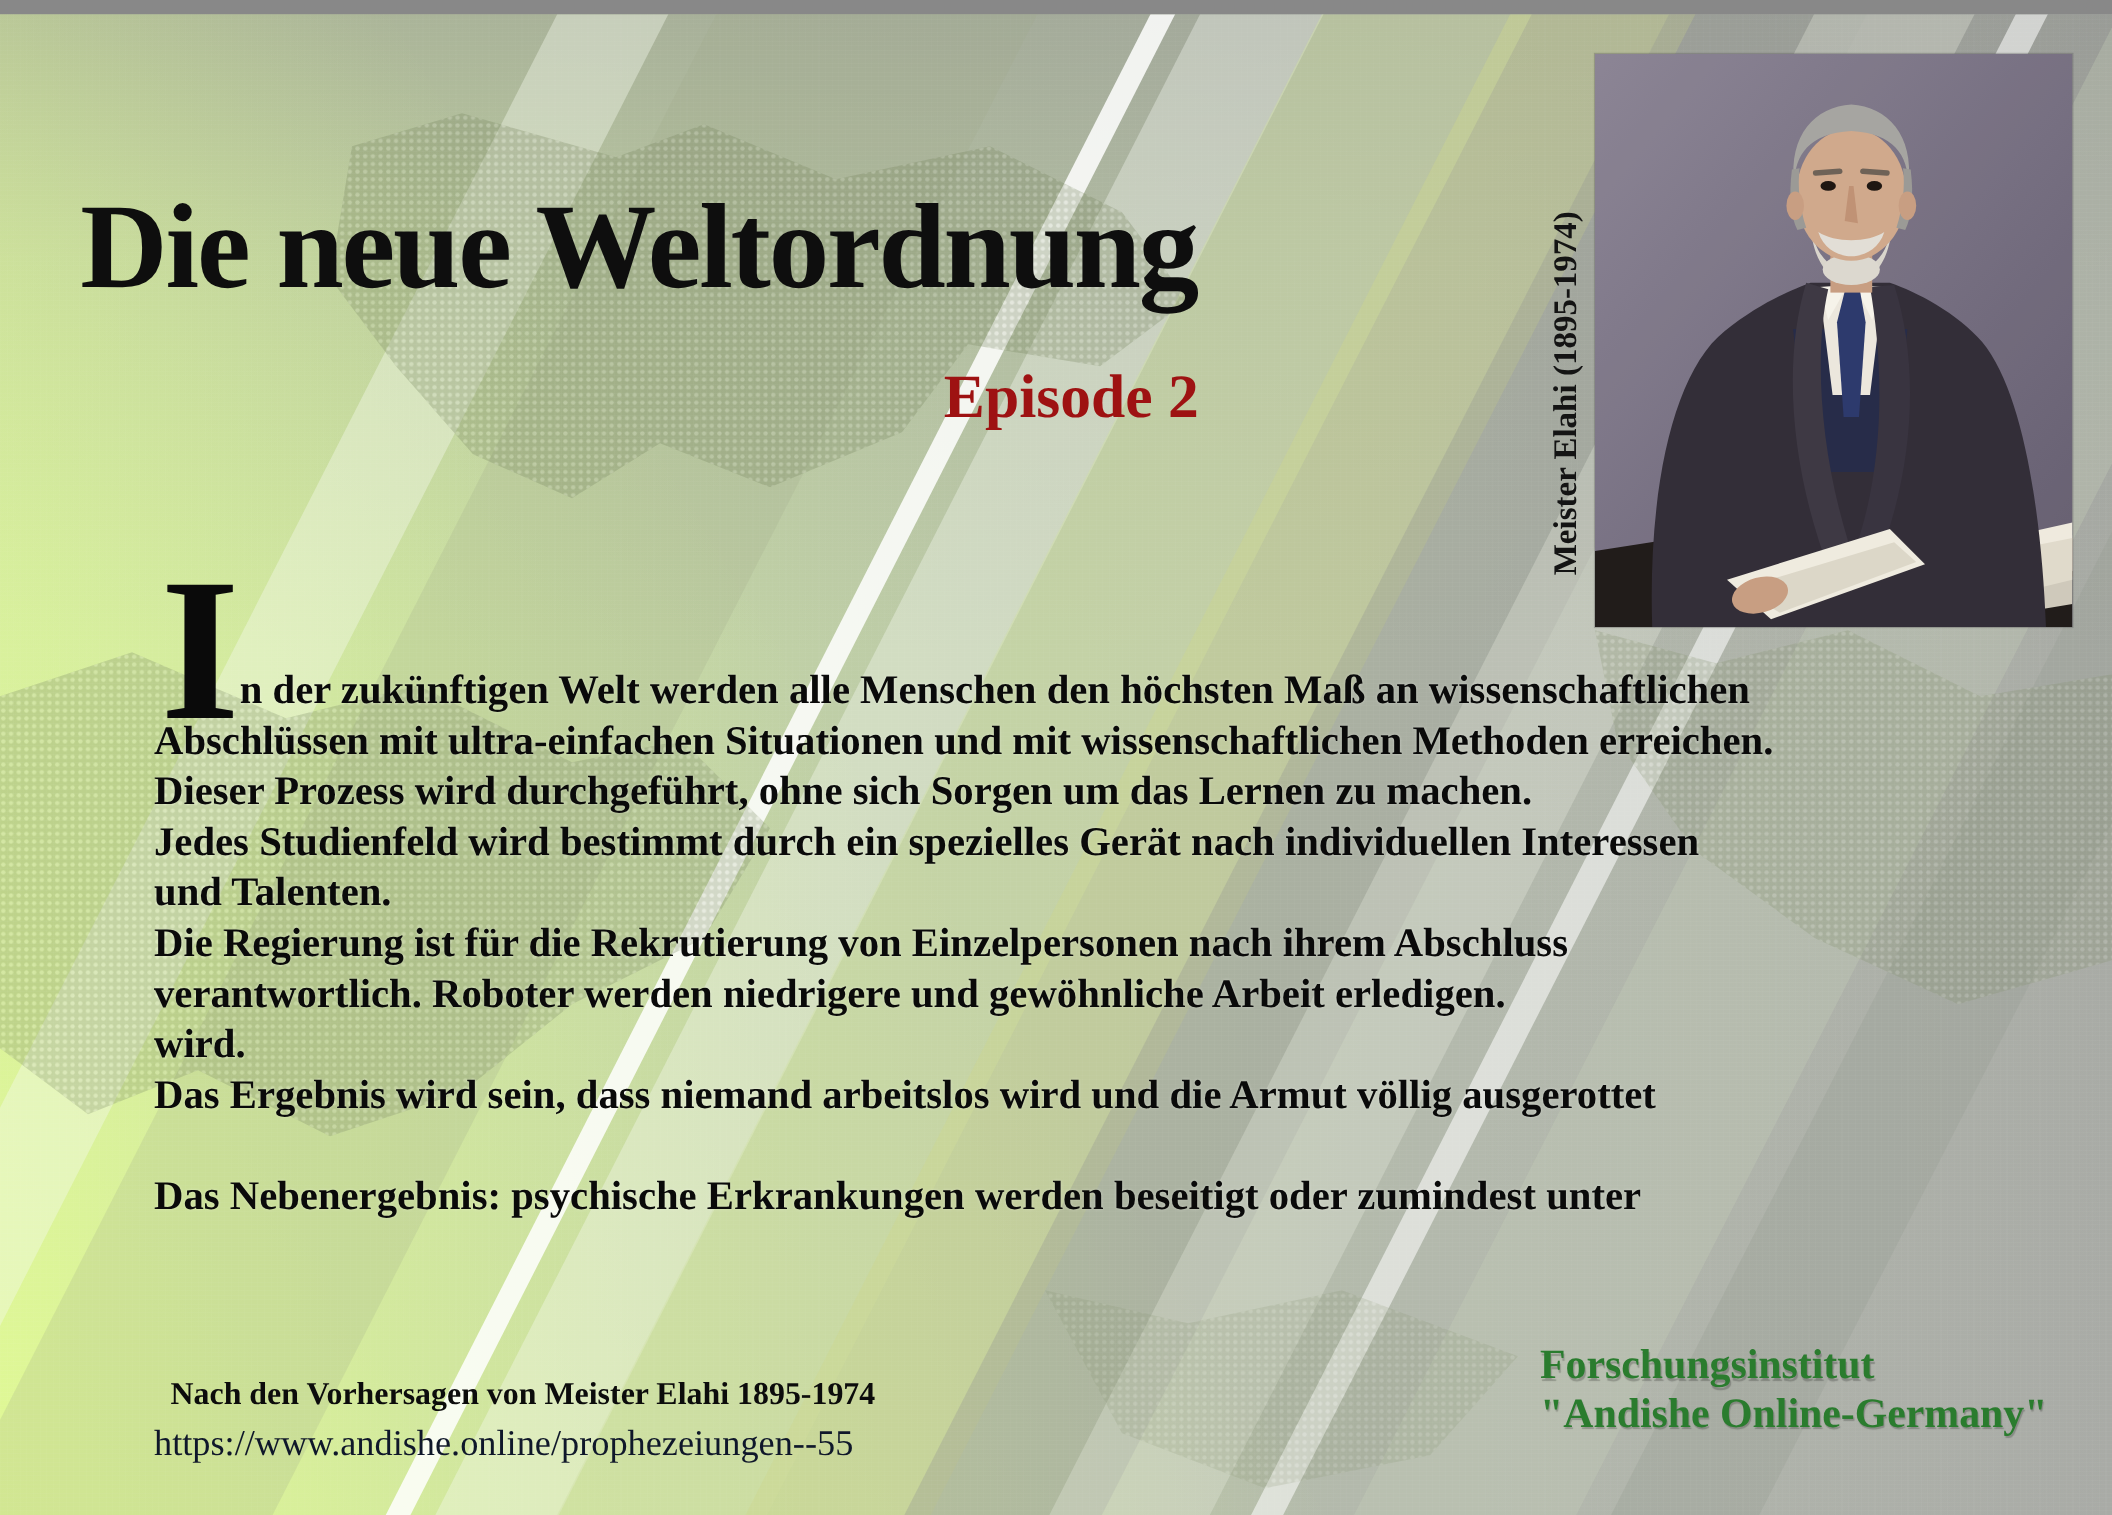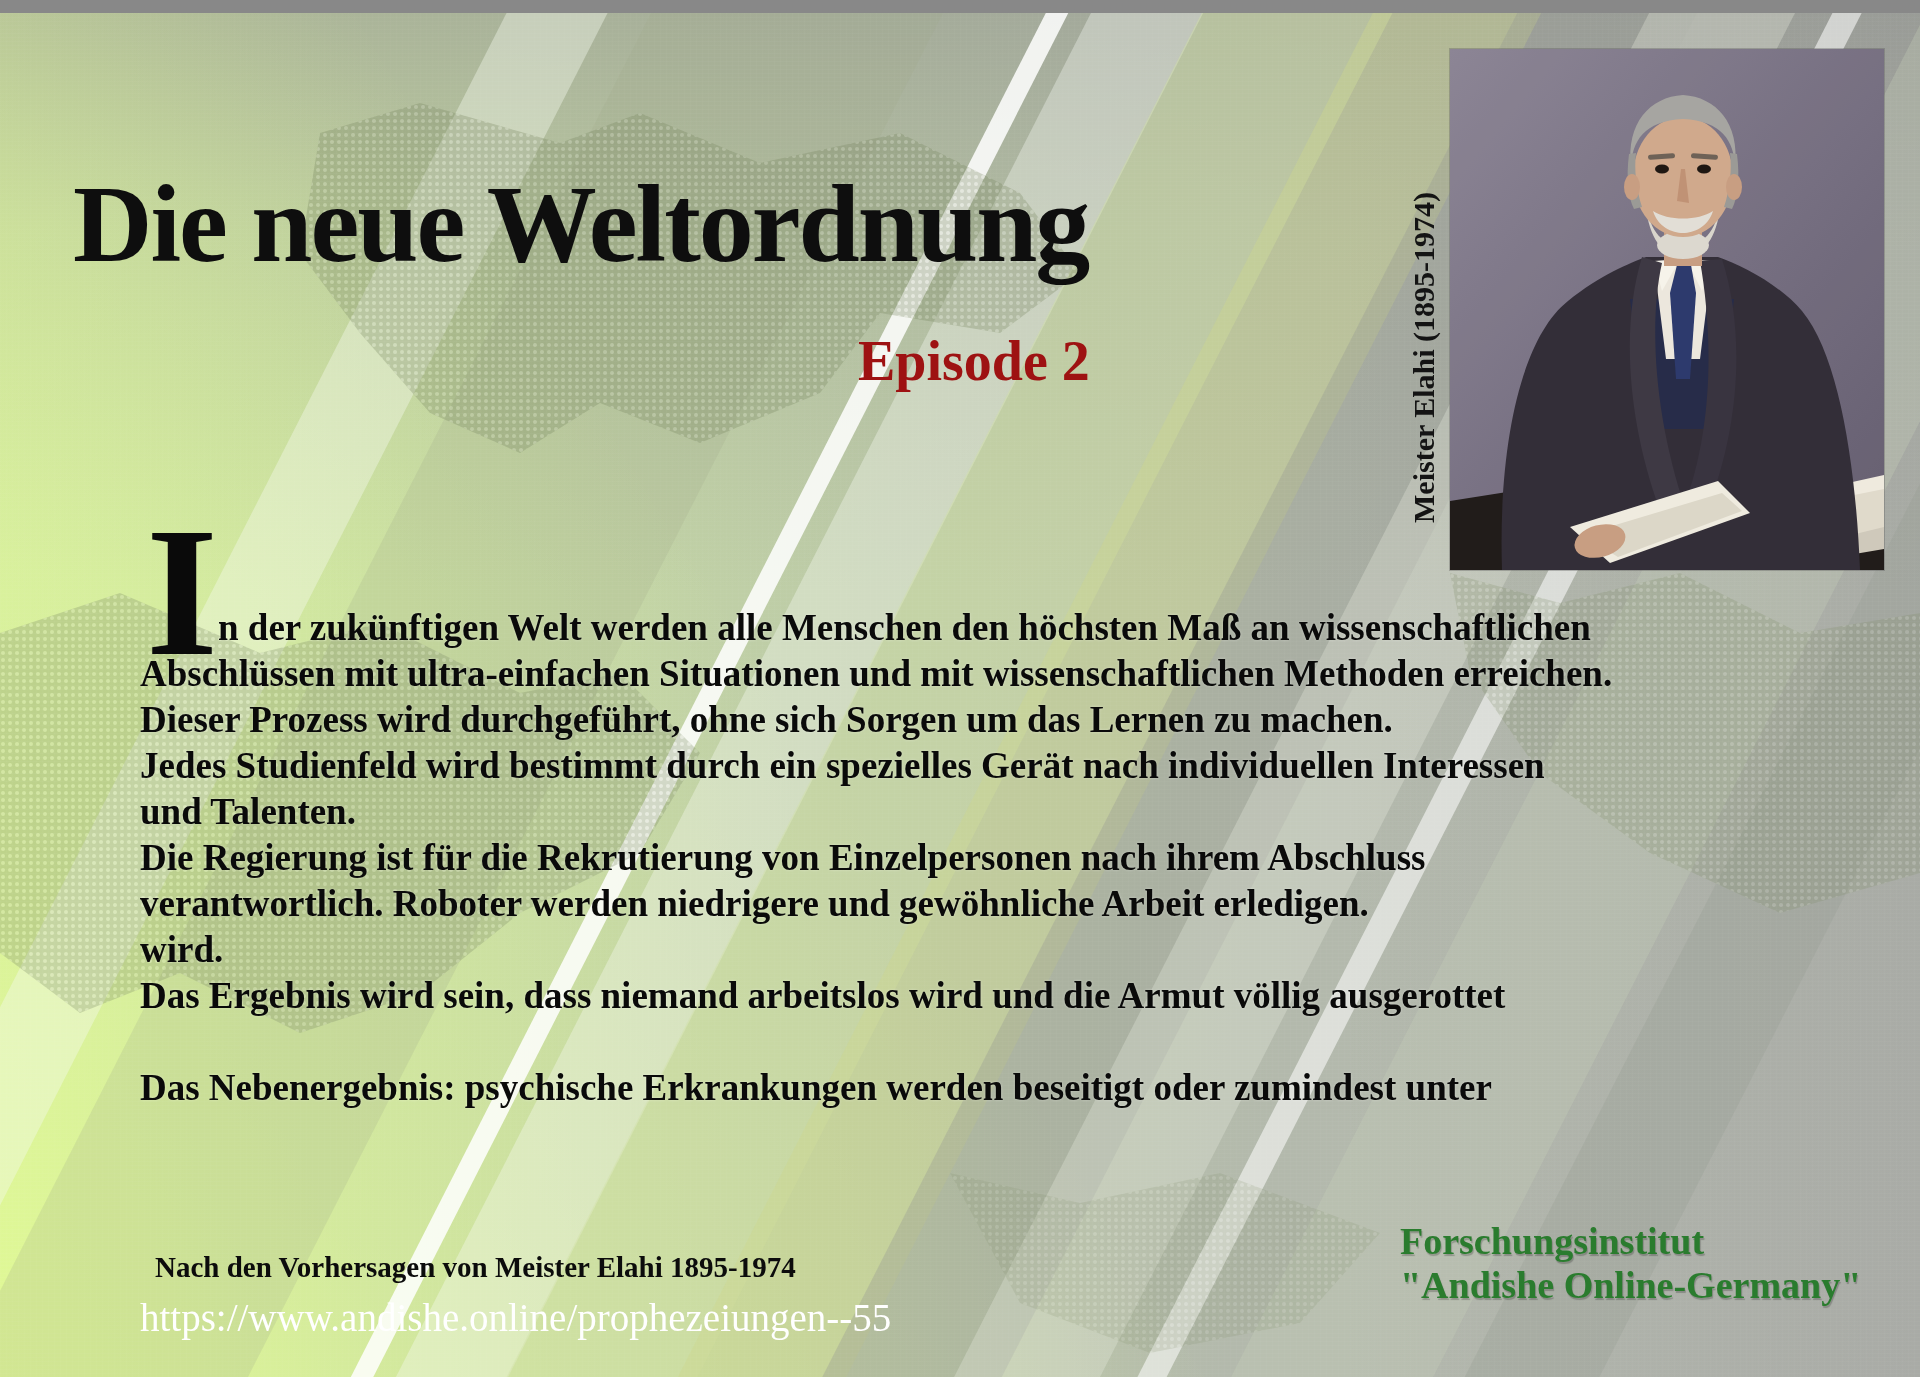--- a/index.html
+++ b/index.html
@@ -51,21 +51,21 @@
   .dropcap{
     position:absolute;left:146px;top:486px;
     font-size:185px;line-height:1;font-weight:bold;color:#0a0a0a;
   }
   .src-credit{
     position:absolute;left:155px;top:1238px;
     font-size:29px;font-weight:bold;color:#0c0c0c;white-space:nowrap;
   }
   .src-url{
     position:absolute;left:140px;top:1282px;
-    font-size:39px;color:#ffffff;white-space:nowrap;
+    font-size:33px;color:#0f172a;white-space:nowrap;
   }
   .institute{
     position:absolute;left:1400px;top:1206px;width:520px;
     font-size:38px;font-weight:bold;color:#2a7c2e;text-align:left;line-height:44px;
     text-shadow:1px 2px 1px rgba(0,0,0,.22);
   }
   .bottom-bar{
     position:absolute;left:0;right:0;bottom:0;height:5px;
     background:linear-gradient(90deg,#6a6e5f,#474b40 25%,#5c6053 55%,#3c4036 80%,#585c50);
   }

